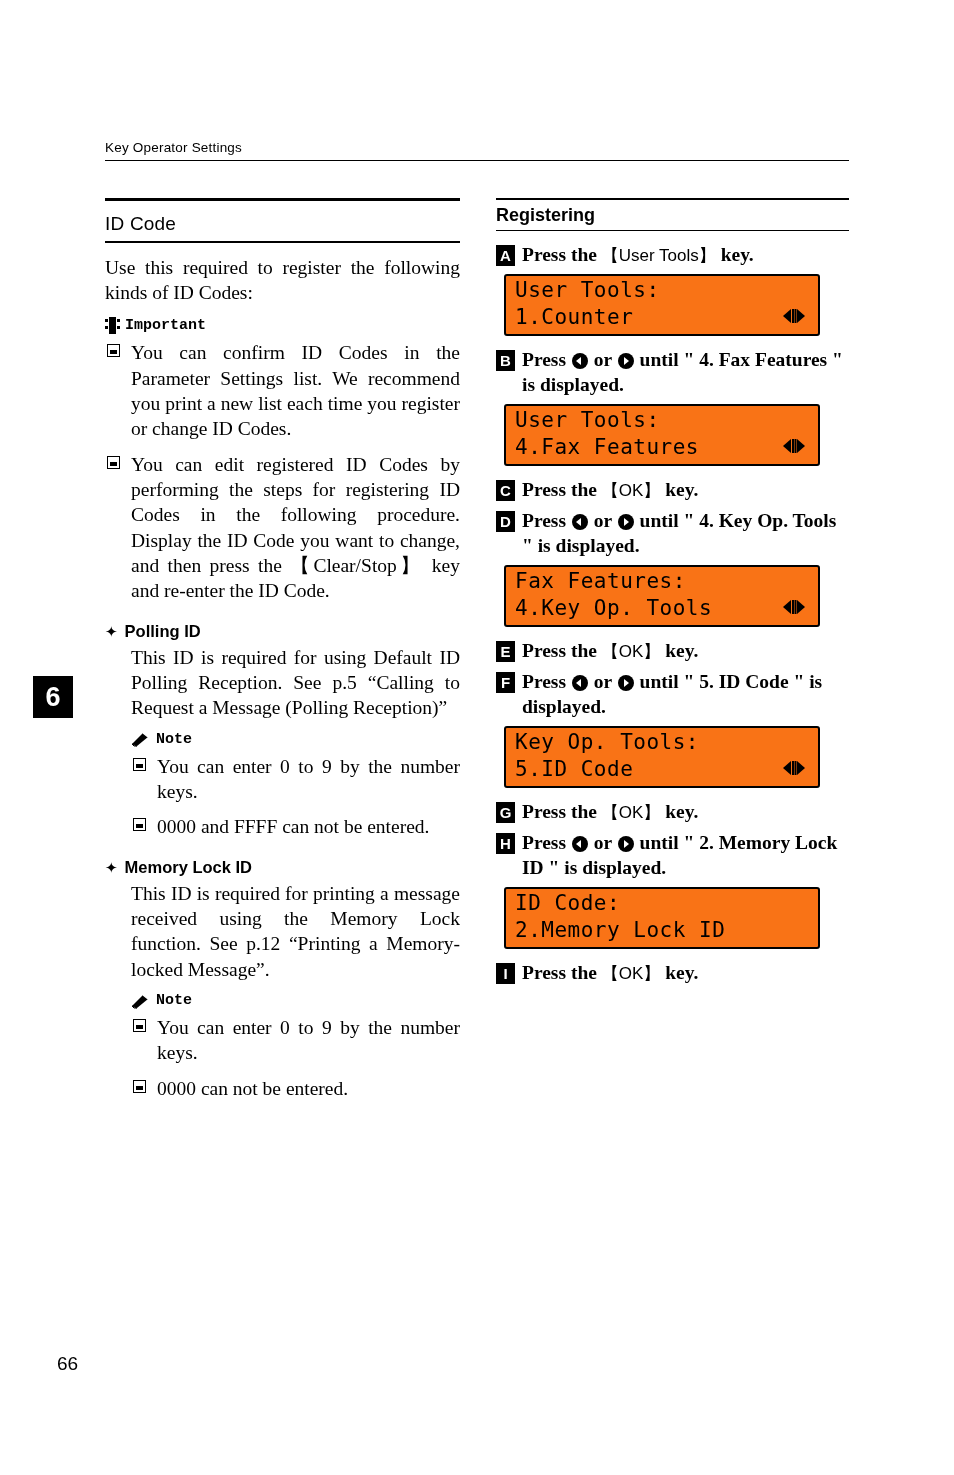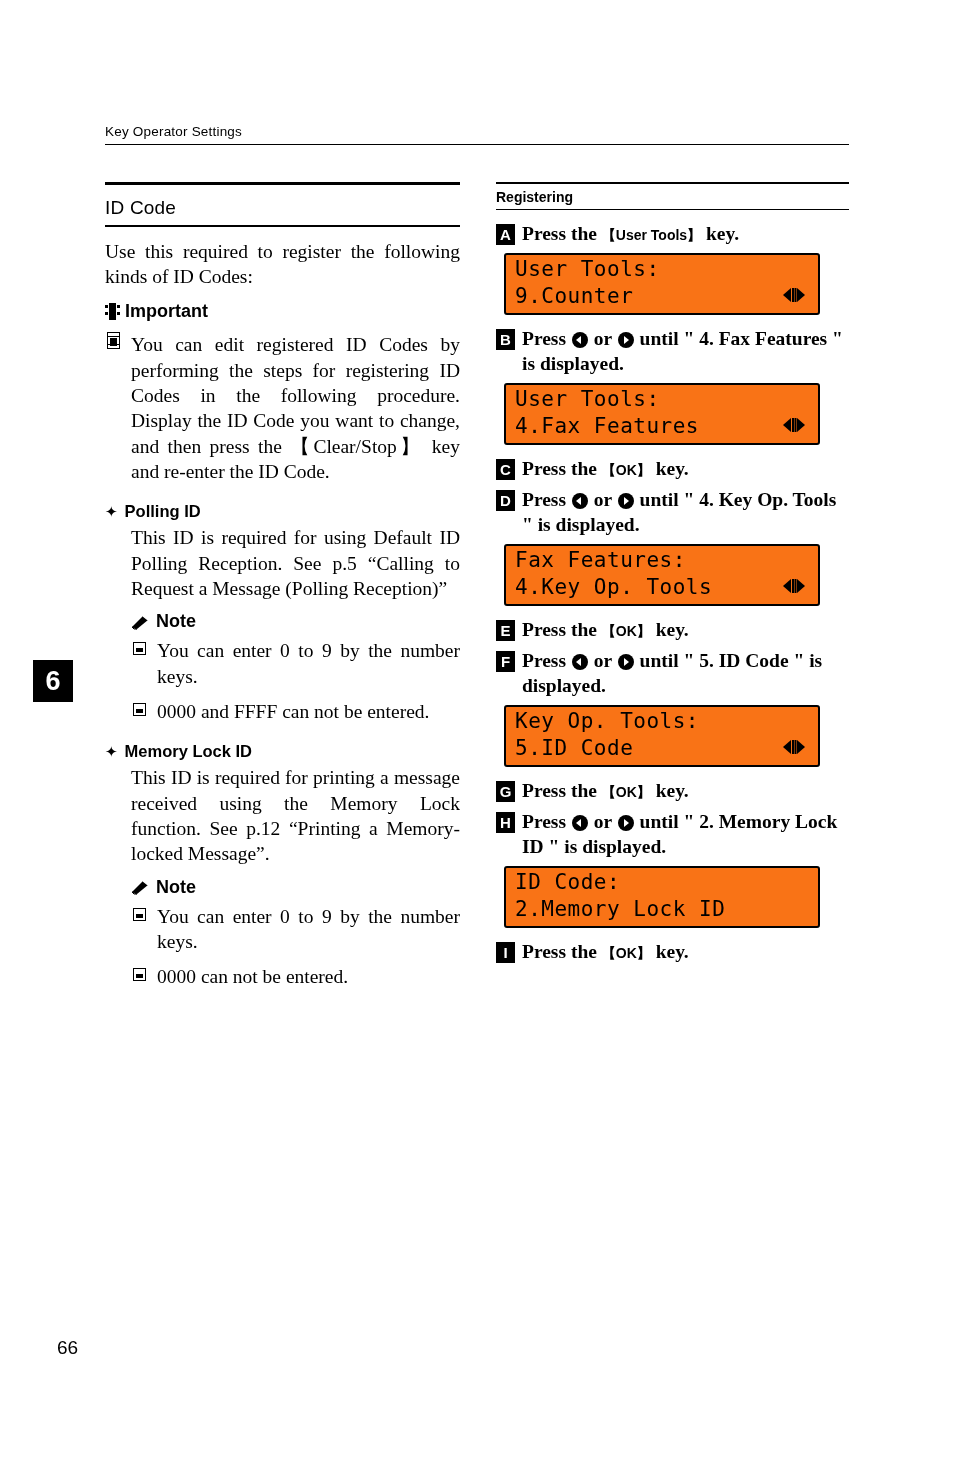--- a/index.html
+++ b/index.html
@@ -10,21 +10,21 @@
   body {
     width: 954px;
     height: 1475px;
     position: relative;
     font-family: "Liberation Serif", serif;
     color: #000000;
     overflow: hidden;
   }
   .page {
     position: absolute;
-    left: 0; top: 0;
+    left: 0; top: 16px;
     width: 954px;
     height: 1345px;
   }
 
   
   .header-label {
     position: absolute;
     left: 105px;
     top: 124px;
     font-family: "Liberation Sans", sans-serif;
@@ -94,21 +94,21 @@
   }
 
   
   .sub-rule-top {
     width: 353px;
     height: 2px;
     background: #000;
   }
   h2.sub-title {
     font-family: "Liberation Sans", sans-serif;
-    font-size: 14px;
+    font-size: 18px;
     font-weight: bold;
     margin: 5px 0 4px 0;
   }
   .sub-rule-bottom {
     width: 353px;
     height: 1.2px;
     background: #000;
     margin-bottom: 12px;
   }
 
@@ -121,22 +121,22 @@
   }
 
   
   .tag-row {
     display: flex;
     align-items: center;
     gap: 5px;
     margin: 4px 0 6px 0;
   }
   .tag-label {
-    font-family: Liberation Sans, sans-serif;
-    font-size: 18px;
+    font-family: Liberation Mono, monospace;
+    font-size: 15px;
     font-weight: bold;
   }
   .icon-important {
     width: 15px;
     height: 17px;
     position: relative;
     display: inline-block;
   }
   .icon-important .bar {
     position: absolute;
@@ -245,22 +245,22 @@
   }
   .step-text {
     font-family: "Liberation Serif", serif;
     font-size: 19.5px;
     font-weight: bold;
     line-height: 1.28;
     flex: 1 1 auto;
   }
   .step-text .keycap {
     font-family: "Liberation Sans", sans-serif;
-    font-size: 14px;
-    font-weight: bold;
+    font-size: 17px;
+    font-weight: normal;
   }
   .arrowbtn {
     display: inline-block;
     width: 16px;
     height: 16px;
     border-radius: 50%;
     background: #000;
     position: relative;
     vertical-align: -3px;
     margin: 0 1px;
@@ -354,20 +354,21 @@
           <span class="l4"></span>
       </span>
       <span class="tag-label">Important</span>
     </div>
 
     <div class="bullet-item">
       <span class="marker">
           <span class="outer"></span>
           <span class="inner"></span>
         </span>
+      <span>You can confirm ID Codes in the Parameter Settings list. We recommend you print a new list each time you register or change ID Codes.</span>
     </div>
 
     <div class="bullet-item">
       <span class="marker">
           <span class="outer"></span>
           <span class="inner"></span>
         </span>
       <span>You can edit registered ID Codes by performing the steps for registering ID Codes in the following procedure. Display the ID Code you want to change, and then press the 【Clear/Stop】 key and re-enter the ID Code.</span>
     </div>
 
@@ -444,21 +445,21 @@
     <h2 class="sub-title">Registering</h2>
     <div class="sub-rule-bottom"></div>
 
 
     <div class="step">
       <span class="step-num">A</span>
       <span class="step-text"><span>Press the </span><span class="keycap">【User Tools】</span><span> key.</span></span>
     </div>
     <div class="lcd">
       <div class="line1">User Tools:</div>
-      <div class="line2">9.Counter</div>
+      <div class="line2">1.Counter</div>
       <svg class="lr-indicator" viewBox="0 0 28 20">
         <polygon points="11,3 11,17 3,10" fill="#000"></polygon>
           <rect x="12" y="3" width="2" height="14" fill="#000"></rect>
         <polygon points="17,3 17,17 25,10" fill="#000"></polygon>
           <rect x="14.5" y="3" width="2" height="14" fill="#000"></rect>
       </svg>
     </div>
 
     <div class="step">
       <span class="step-num">B</span>

